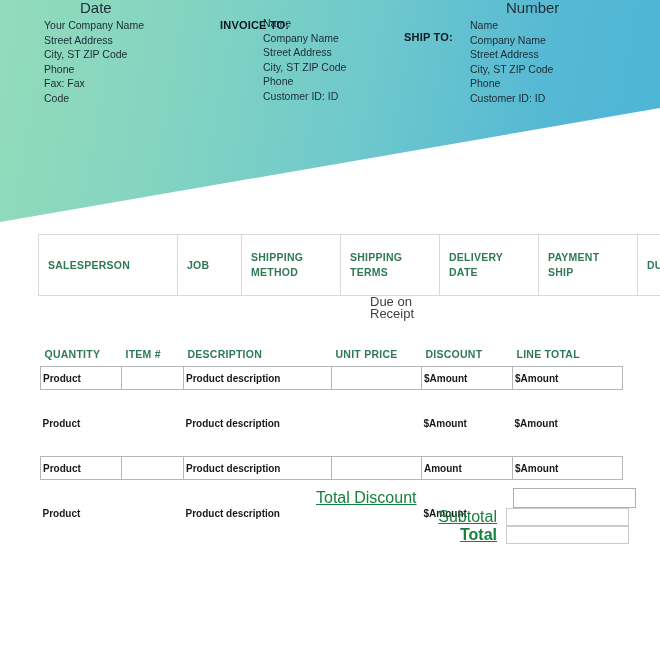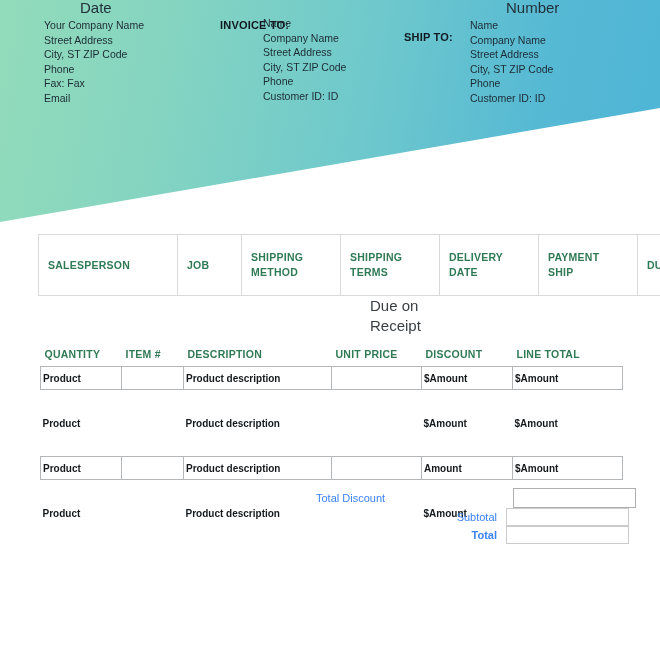--- a/index.html
+++ b/index.html
@@ -90,22 +90,22 @@
   .tw4 { width: 80px;  }
   .tw5 { width: 80px;  }
   .tw6 { width: 80px;  }
   .tw7 { width: 99px;  }
 
   #due-note {
     position: absolute;
     left: 370px;
     top: 296px;
     z-index: 4;
-    font-size: 15px;
-    line-height: 20px;
+    font-size: 13px;
+    line-height: 12px;
     color: #3a3f44;
     width: 70px;
   }
 
   
   #items {
     position: absolute;
     left: 40px;
     top: 348px;
     width: 582px;
@@ -157,24 +157,25 @@
   .tot-row {
     display: flex;
     align-items: stretch;
     height: 18px;
   }
   .tot-row.first { height: 20px; }
   .tot-label {
     flex: 0 0 197px;
     text-align: right;
     padding-right: 9px;
-    font-size: 11px;
-    color: #3b82f6;
+    font-size: 16px;
+    color: #15803d;
     line-height: 18px;
     white-space: nowrap;
+    text-decoration: underline;
   }
   .tot-row.first .tot-label {
     text-align: left;
     padding-left: 16px;
     padding-right: 0;
     line-height: 20px;
   }
   .tot-label.bold { font-weight: bold; }
   .tot-box {
     flex: 0 0 123px;
@@ -189,21 +190,21 @@
 
 <div id="banner"></div>
 
 <div class="hdr-block" id="from-block">
   <div class="hdr-title">Date</div>
   <div>Your Company Name</div>
   <div>Street Address</div>
   <div>City, ST ZIP Code</div>
   <div>Phone</div>
   <div>Fax: Fax</div>
-  <div>Email</div>
+  <div>Code</div>
 </div>
 
 <div class="big-label" id="invoice-to-label">INVOICE TO:</div>
 <div class="hdr-block" id="invoice-to-block">
   <div>Name</div>
   <div>Company Name</div>
   <div>Street Address</div>
   <div>City, ST ZIP Code</div>
   <div>Phone</div>
   <div>Customer ID: ID</div>

